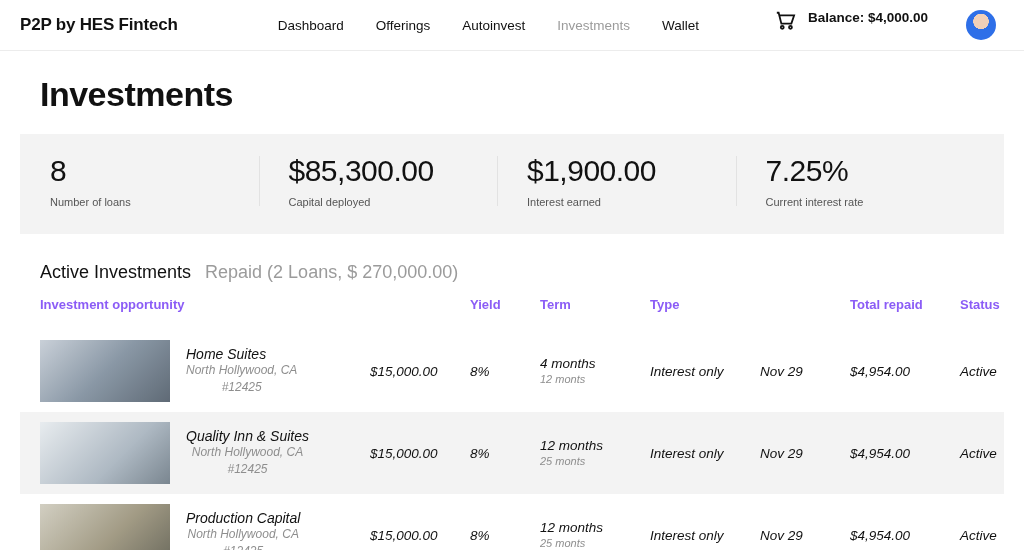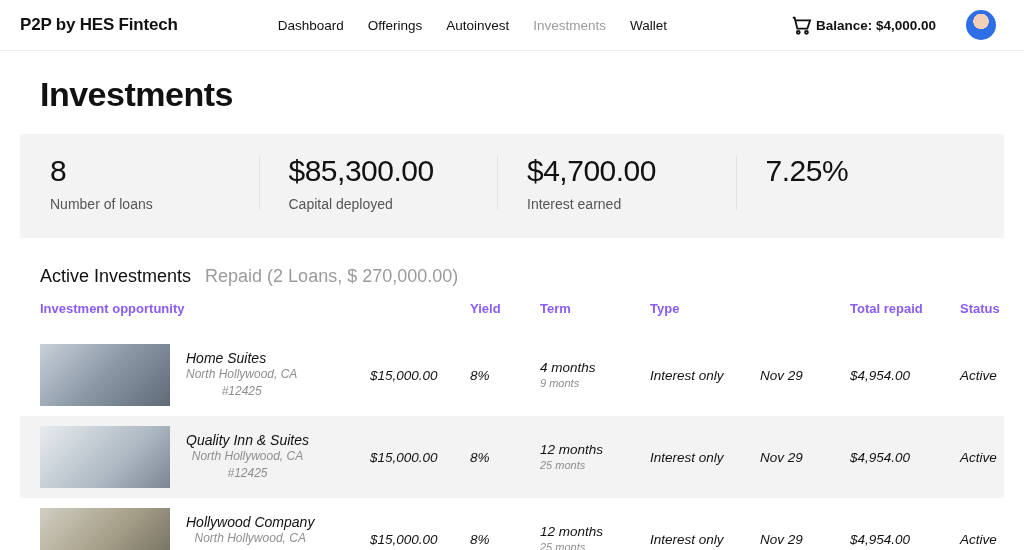--- a/index.html
+++ b/index.html
@@ -13,28 +13,28 @@
   
   .topbar {
     display: flex;
     align-items: center;
     padding: 10px 28px 10px 20px;
     border-bottom: 1px solid #ececec;
   }
   .logo { font-weight: 800; font-size: 17px; letter-spacing: -0.2px; }
   .nav {
     display: flex;
-    gap: 24px;
+    gap: 32px;
     margin-left: 100px;
     font-size: 13.5px;
   }
   .nav-item { color: #111; cursor: pointer; }
   .nav-item.inactive { color: #9b9b9b; }
   .spacer { flex: 1; }
-  .cart-block { display: flex; align-items: center; gap: 4px; }
+  .cart-block { display: flex; gap: 12px; }
   .cart-icon svg { display: block; }
   .balance { font-size: 13.5px; font-weight: 600; }
   .avatar {
     width: 30px; height: 30px; border-radius: 50%;
     background: radial-gradient(circle at 50% 38%, #f2d0b8 0%, #f2d0b8 32%, #2e6fe8 33%, #2e6fe8 100%);
     margin-left: 26px;
     cursor: pointer;
   }
   
   .page { padding: 20px 20px 0 20px; }
@@ -52,21 +52,21 @@
     padding: 18px 30px 24px 0;
   }
   .stat { padding: 2px 0 2px 30px; position: relative; }
   .stat:not(:first-child)::before {
     content: "";
     position: absolute;
     left: 0; top: 4px; bottom: 4px;
     width: 1px; background: #e2e2e2;
   }
   .stat-val { font-size: 30px; font-weight: 500; letter-spacing: -0.5px; }
-  .stat-label { font-size: 14px; color: #555; margin-top: 8px; }
+  .stat-label { font-size: 11px; color: #555; margin-top: 8px; }
   
   .tabs {
     display: flex;
     align-items: baseline;
     gap: 14px;
     margin: 28px 0 14px 20px;
     font-size: 18px;
   }
   .tab-active { color: #111; font-weight: 400; }
   .tab-inactive { color: #9b9b9b; font-weight: 400; }
@@ -139,25 +139,26 @@
   <div class="stats">
     <div class="stat">
       <div class="stat-val">8</div>
       <div class="stat-label">Number of loans</div>
     </div>
     <div class="stat">
       <div class="stat-val">$85,300.00</div>
       <div class="stat-label">Capital deployed</div>
     </div>
     <div class="stat">
-      <div class="stat-val">$4,700.00</div>
+      <div class="stat-val">$1,900.00</div>
       <div class="stat-label">Interest earned</div>
     </div>
     <div class="stat">
       <div class="stat-val">7.25%</div>
+      <div class="stat-label">Current interest rate</div>
     </div>
   </div>
 
   <div class="tabs">
     <span class="tab-active">Active Investments</span>
     <span class="tab-inactive">Repaid (2 Loans, $ 270,000.00)</span>
   </div>
 
   <div class="list-header">
     <div>Investment opportunity</div>
@@ -177,21 +178,21 @@
       <div class="opp-meta">
         <div class="name">Home Suites</div>
         <div class="loc">North Hollywood, CA</div>
         <div class="id">#12425</div>
       </div>
     </div>
     <div>$15,000.00</div>
     <div>8%</div>
     <div class="col-term">
       <div>4 months</div>
-      <div class="term-sub">9 monts</div>
+      <div class="term-sub">12 monts</div>
     </div>
     <div>Interest only</div>
     <div>Nov 29</div>
     <div>$4,954.00</div>
     <div>Active</div>
       </div>
       <div class="row highlight">
     <div class="opp">
       <div class="thumb t2"></div>
       <div class="opp-meta">
@@ -208,21 +209,21 @@
     </div>
     <div>Interest only</div>
     <div>Nov 29</div>
     <div>$4,954.00</div>
     <div>Active</div>
       </div>
       <div class="row">
     <div class="opp">
       <div class="thumb t3"></div>
       <div class="opp-meta">
-        <div class="name">Hollywood Company</div>
+        <div class="name">Production Capital</div>
         <div class="loc">North Hollywood, CA</div>
         <div class="id">#12425</div>
       </div>
     </div>
     <div>$15,000.00</div>
     <div>8%</div>
     <div class="col-term">
       <div>12 months</div>
       <div class="term-sub">25 monts</div>
     </div>

